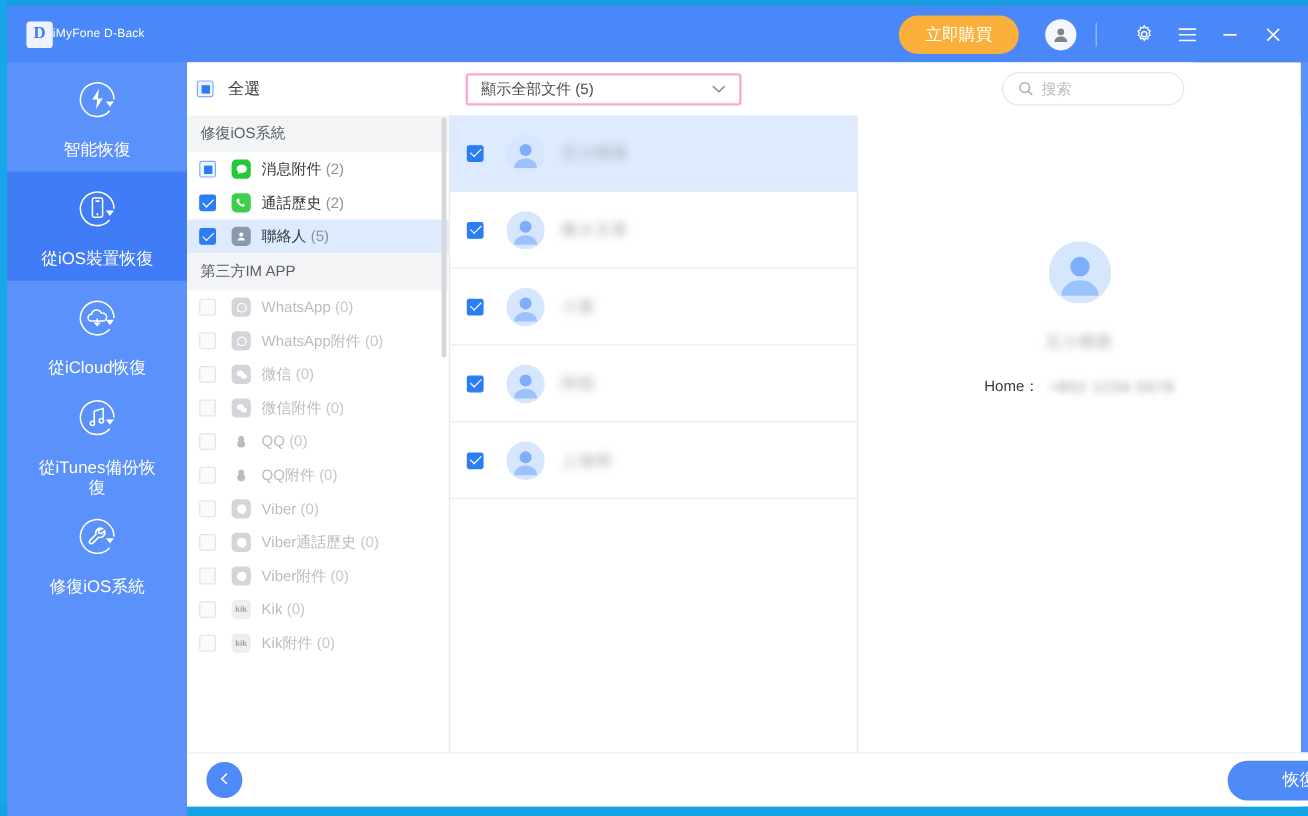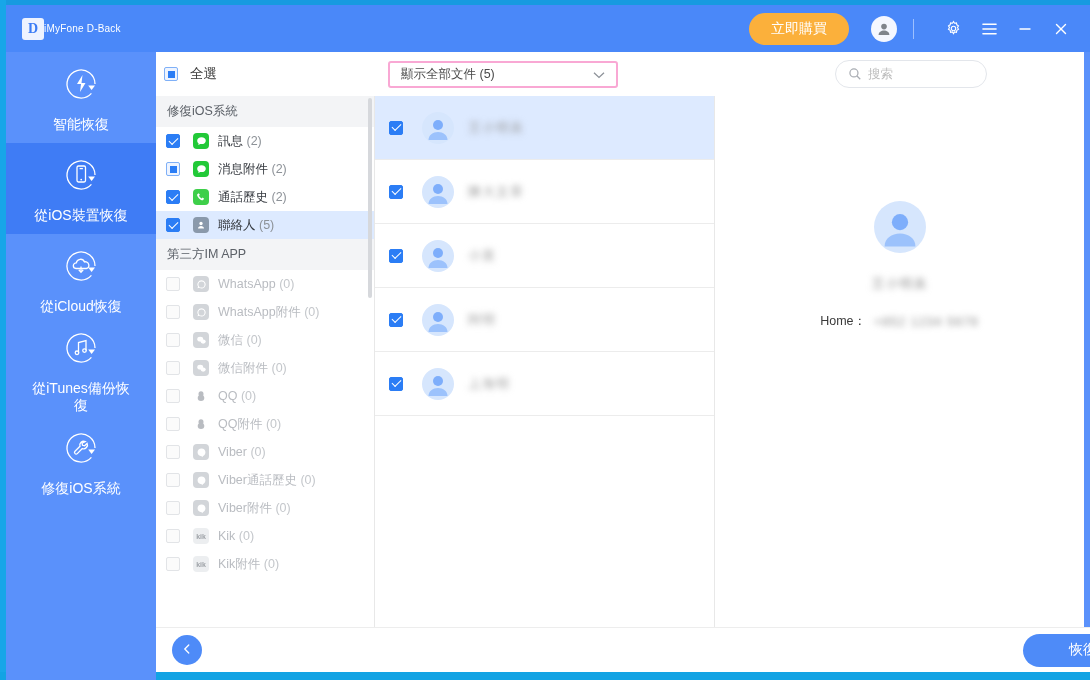--- a/index.html
+++ b/index.html
@@ -381,29 +381,20 @@
         <input class="search-inp" value="" placeholder="搜索" style="">
       </div>
     </div>
 
     <div class="panes">
 
       <div class="pane-types">
 
         <div class="ty-group">修復iOS系統</div>
 
-        <div class="ty-row">
-          <span class="cb on"></span>
-          <span class="ty-ico" style="background:#22c938">
-            <svg width="11" height="11" viewBox="0 0 12 12" fill="#ffffff">
-                <path d="M6 1.4c2.7 0 4.7 1.6 4.7 3.7S8.7 8.8 6 8.8a6 6 0 0 1-1.4-.2L2.4 9.9l.5-1.8C1.9 7.4 1.3 6.4 1.3 5.1 1.3 3 3.3 1.4 6 1.4z"></path>
-              </svg>
-          </span>
-          <span class="ty-lbl"><span>訊息</span> <span class="ty-cnt">(2)</span></span>
-        </div>
 
         <div class="ty-row">
           <span class="cb ind"></span>
           <span class="ty-ico" style="background:#22c938">
             <svg width="11" height="11" viewBox="0 0 12 12" fill="#ffffff">
                 <path d="M6 1.4c2.7 0 4.7 1.6 4.7 3.7S8.7 8.8 6 8.8a6 6 0 0 1-1.4-.2L2.4 9.9l.5-1.8C1.9 7.4 1.3 6.4 1.3 5.1 1.3 3 3.3 1.4 6 1.4z"></path>
               </svg>
           </span>
           <span class="ty-lbl"><span>消息附件</span> <span class="ty-cnt">(2)</span></span>
         </div>

